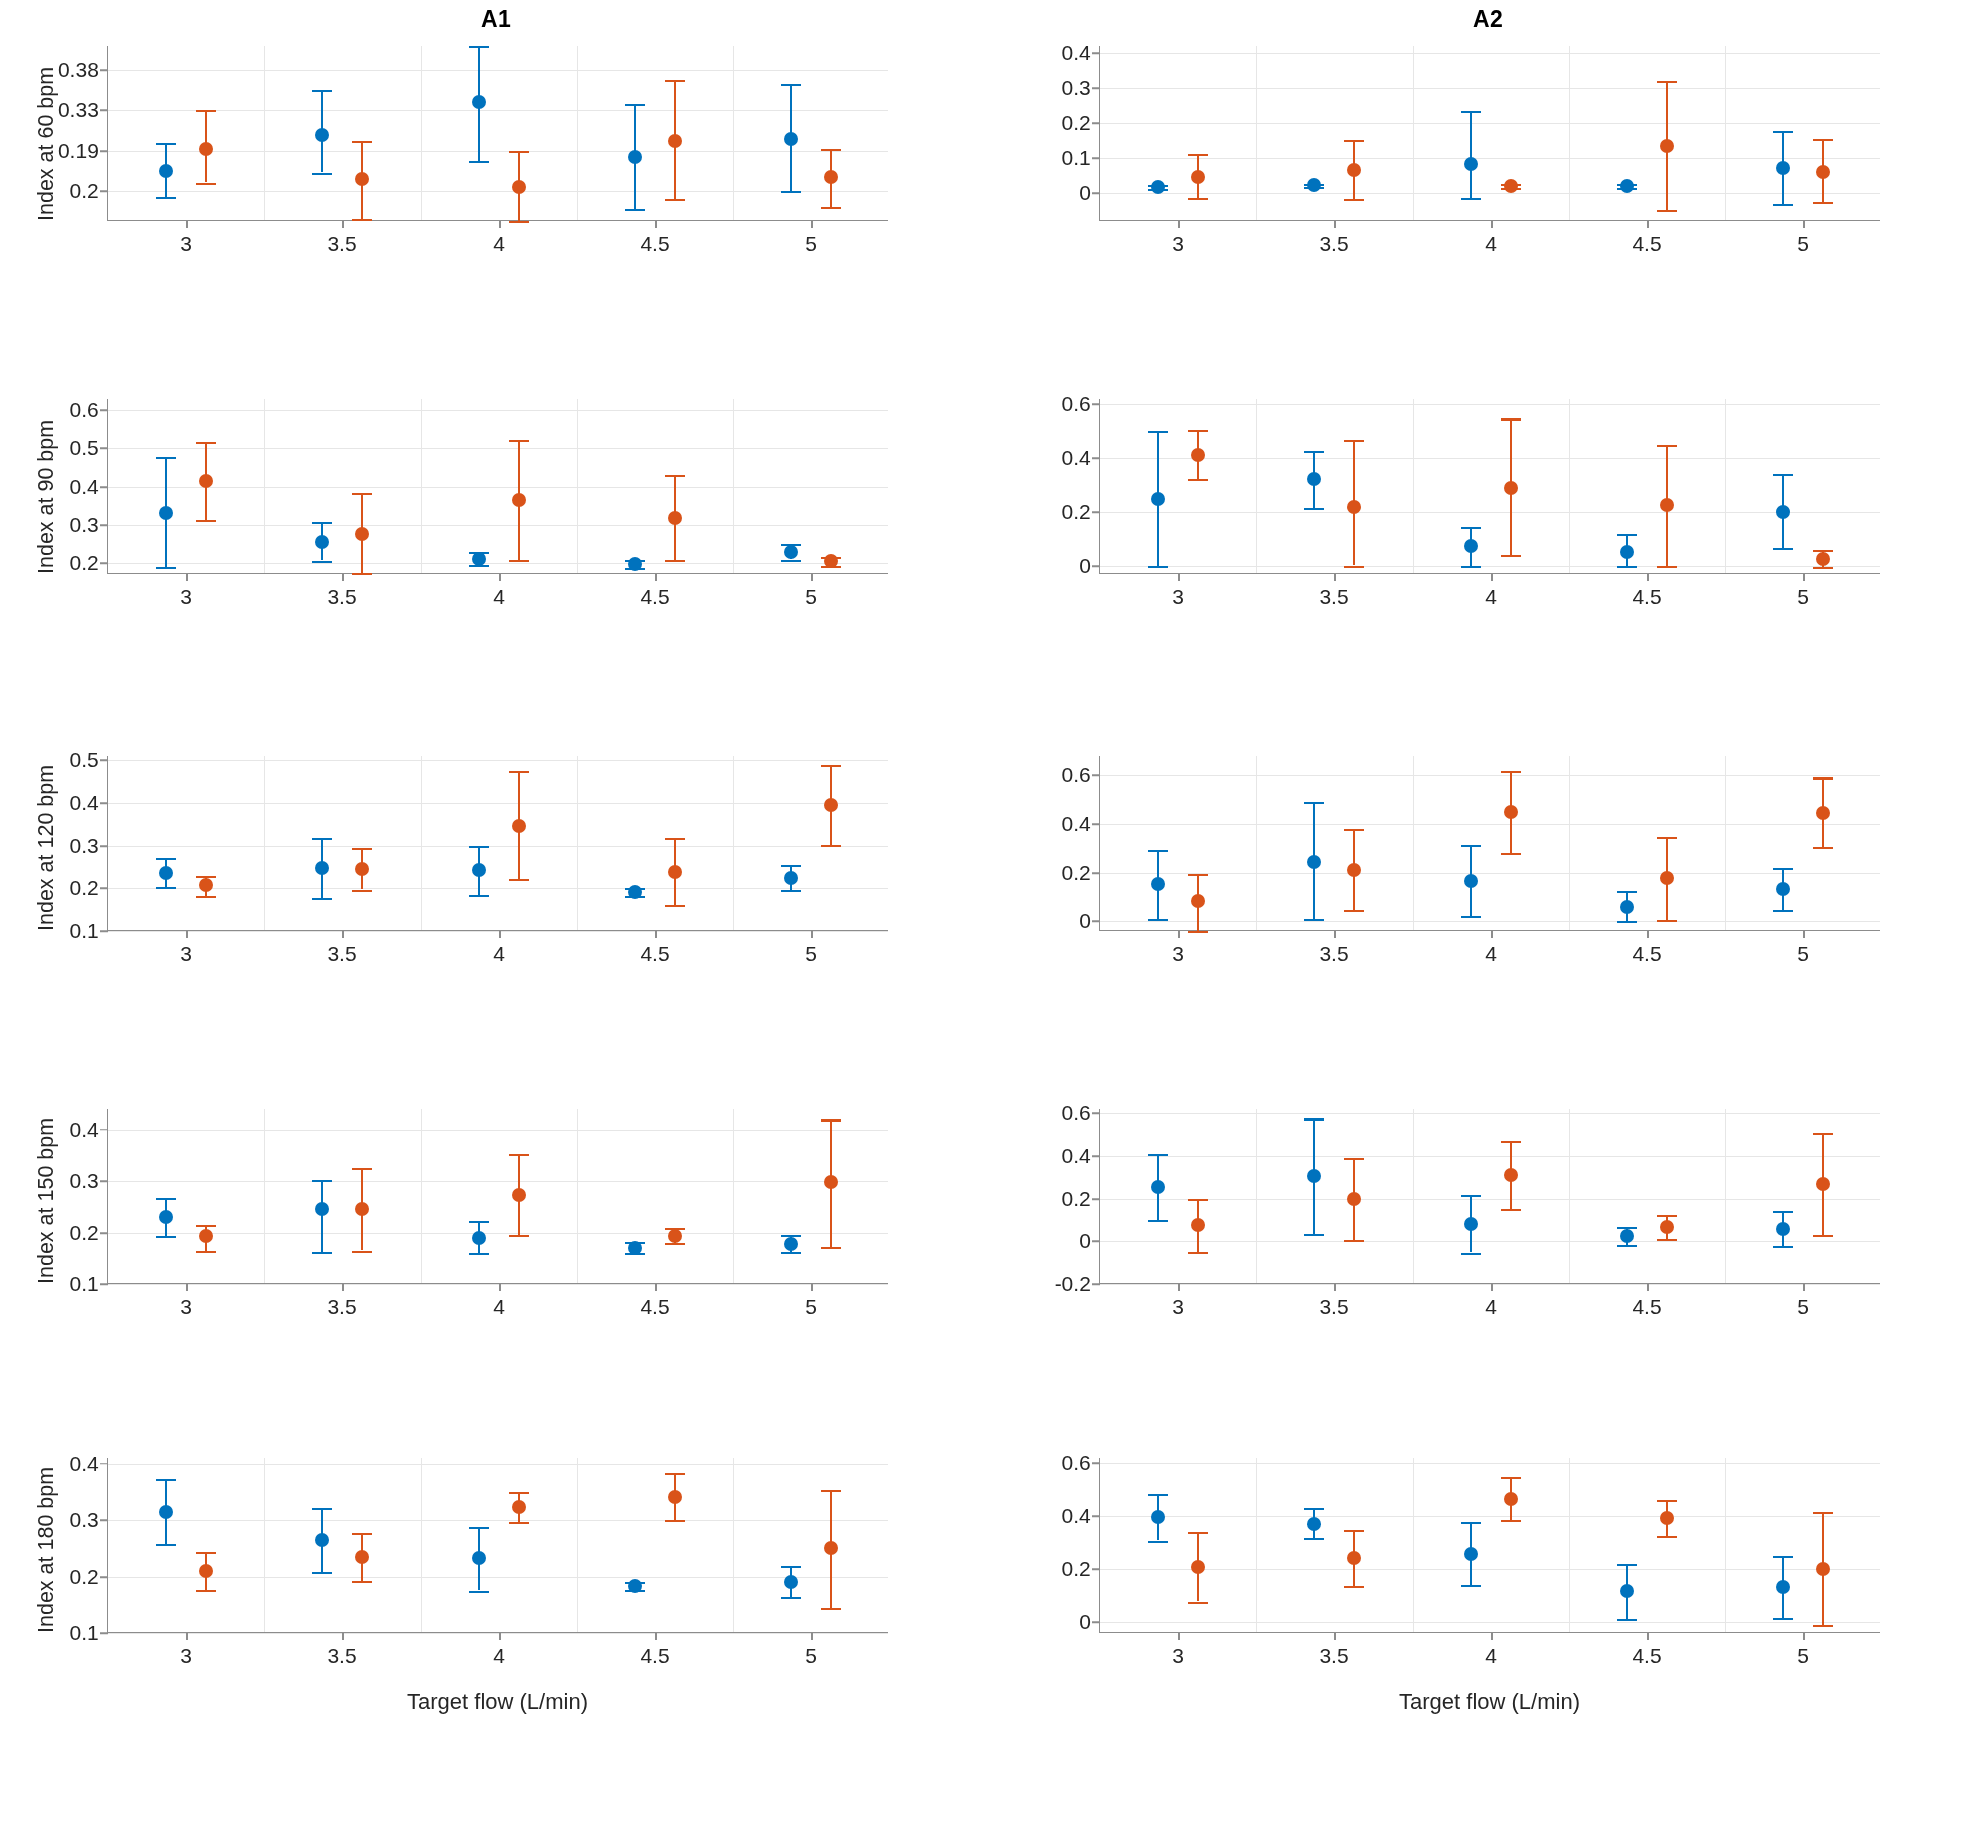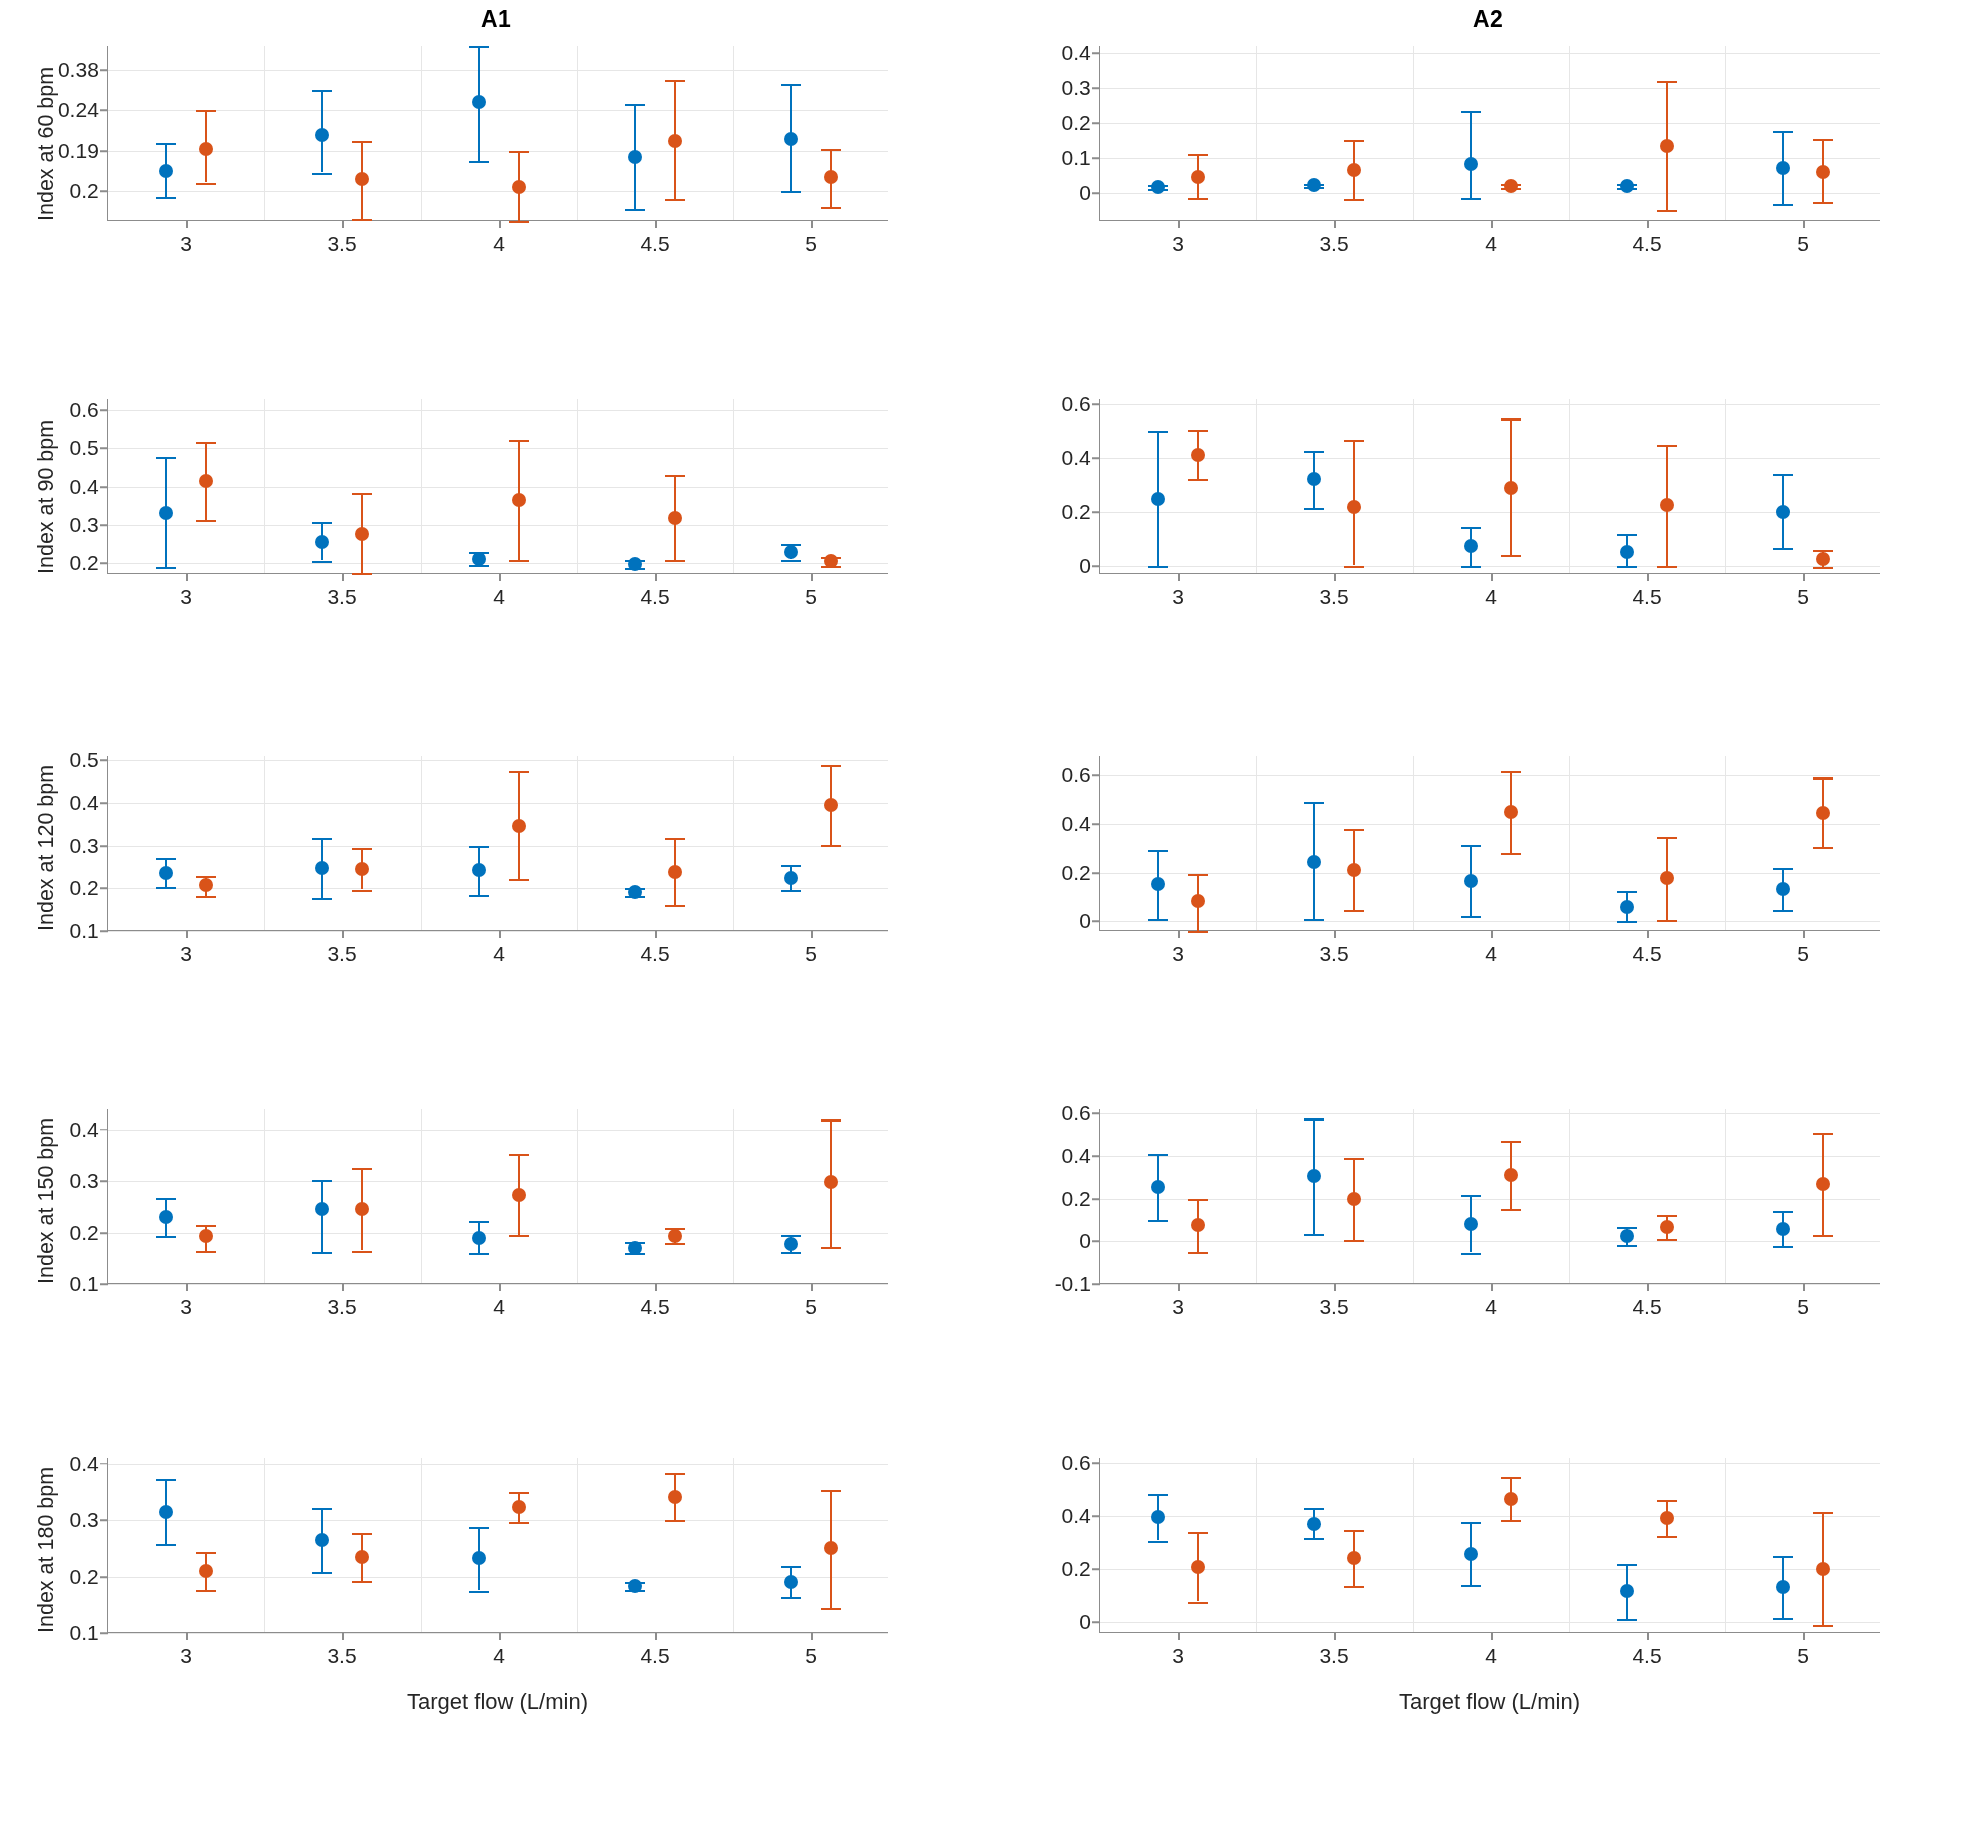--- a/index.html
+++ b/index.html
@@ -158,21 +158,21 @@
       <div class="panel" style="left: 0px; top: 0px; width: 1985px;">
         <div class="plotbox" style="left: 107px; top: 46px; width: 781px; height: 175px;">
           <div class="gridline" style="top: 145px;"></div>
           <div class="ytick-mark" style="top: 145px;"></div>
           <div class="ytick-label" style="top: 145px;">0.2</div>
           <div class="gridline" style="top: 105px;"></div>
           <div class="ytick-mark" style="top: 105px;"></div>
           <div class="ytick-label" style="top: 105px;">0.19</div>
           <div class="gridline" style="top: 64px;"></div>
           <div class="ytick-mark" style="top: 64px;"></div>
-          <div class="ytick-label" style="top: 64px;">0.24</div>
+          <div class="ytick-label" style="top: 64px;">0.33</div>
           <div class="gridline" style="top: 24px;"></div>
           <div class="ytick-mark" style="top: 24px;"></div>
           <div class="ytick-label" style="top: 24px;">0.38</div>
           <div class="xtick-mark" style="left: 78px;"></div>
           <div class="xtick-label" style="left: 78px;">3</div>
           <div class="gridline-v" style="left: 156px;"></div>
           <div class="xtick-mark" style="left: 234px;"></div>
           <div class="xtick-label" style="left: 234px;">3.5</div>
           <div class="gridline-v" style="left: 313px;"></div>
           <div class="xtick-mark" style="left: 391px;"></div>
@@ -887,21 +887,21 @@
             <div class="cap" style="top: 21.4px;"></div>
             <div class="cap" style="top: 91px;"></div>
             <div class="dot" style="top: 57px;"></div>
           </div>
         </div>
       </div>
       <div class="panel" style="left: 0px; top: 0px; width: 1985px;">
         <div class="plotbox" style="left: 1099px; top: 1109px; width: 781px; height: 175px;">
           <div class="gridline" style="top: 175px;"></div>
           <div class="ytick-mark" style="top: 175px;"></div>
-          <div class="ytick-label" style="top: 175px;">-0.1</div>
+          <div class="ytick-label" style="top: 175px;">-0.2</div>
           <div class="gridline" style="top: 132px;"></div>
           <div class="ytick-mark" style="top: 132px;"></div>
           <div class="ytick-label" style="top: 132px;">0</div>
           <div class="gridline" style="top: 90px;"></div>
           <div class="ytick-mark" style="top: 90px;"></div>
           <div class="ytick-label" style="top: 90px;">0.2</div>
           <div class="gridline" style="top: 47px;"></div>
           <div class="ytick-mark" style="top: 47px;"></div>
           <div class="ytick-label" style="top: 47px;">0.4</div>
           <div class="gridline" style="top: 4.3px;"></div>

